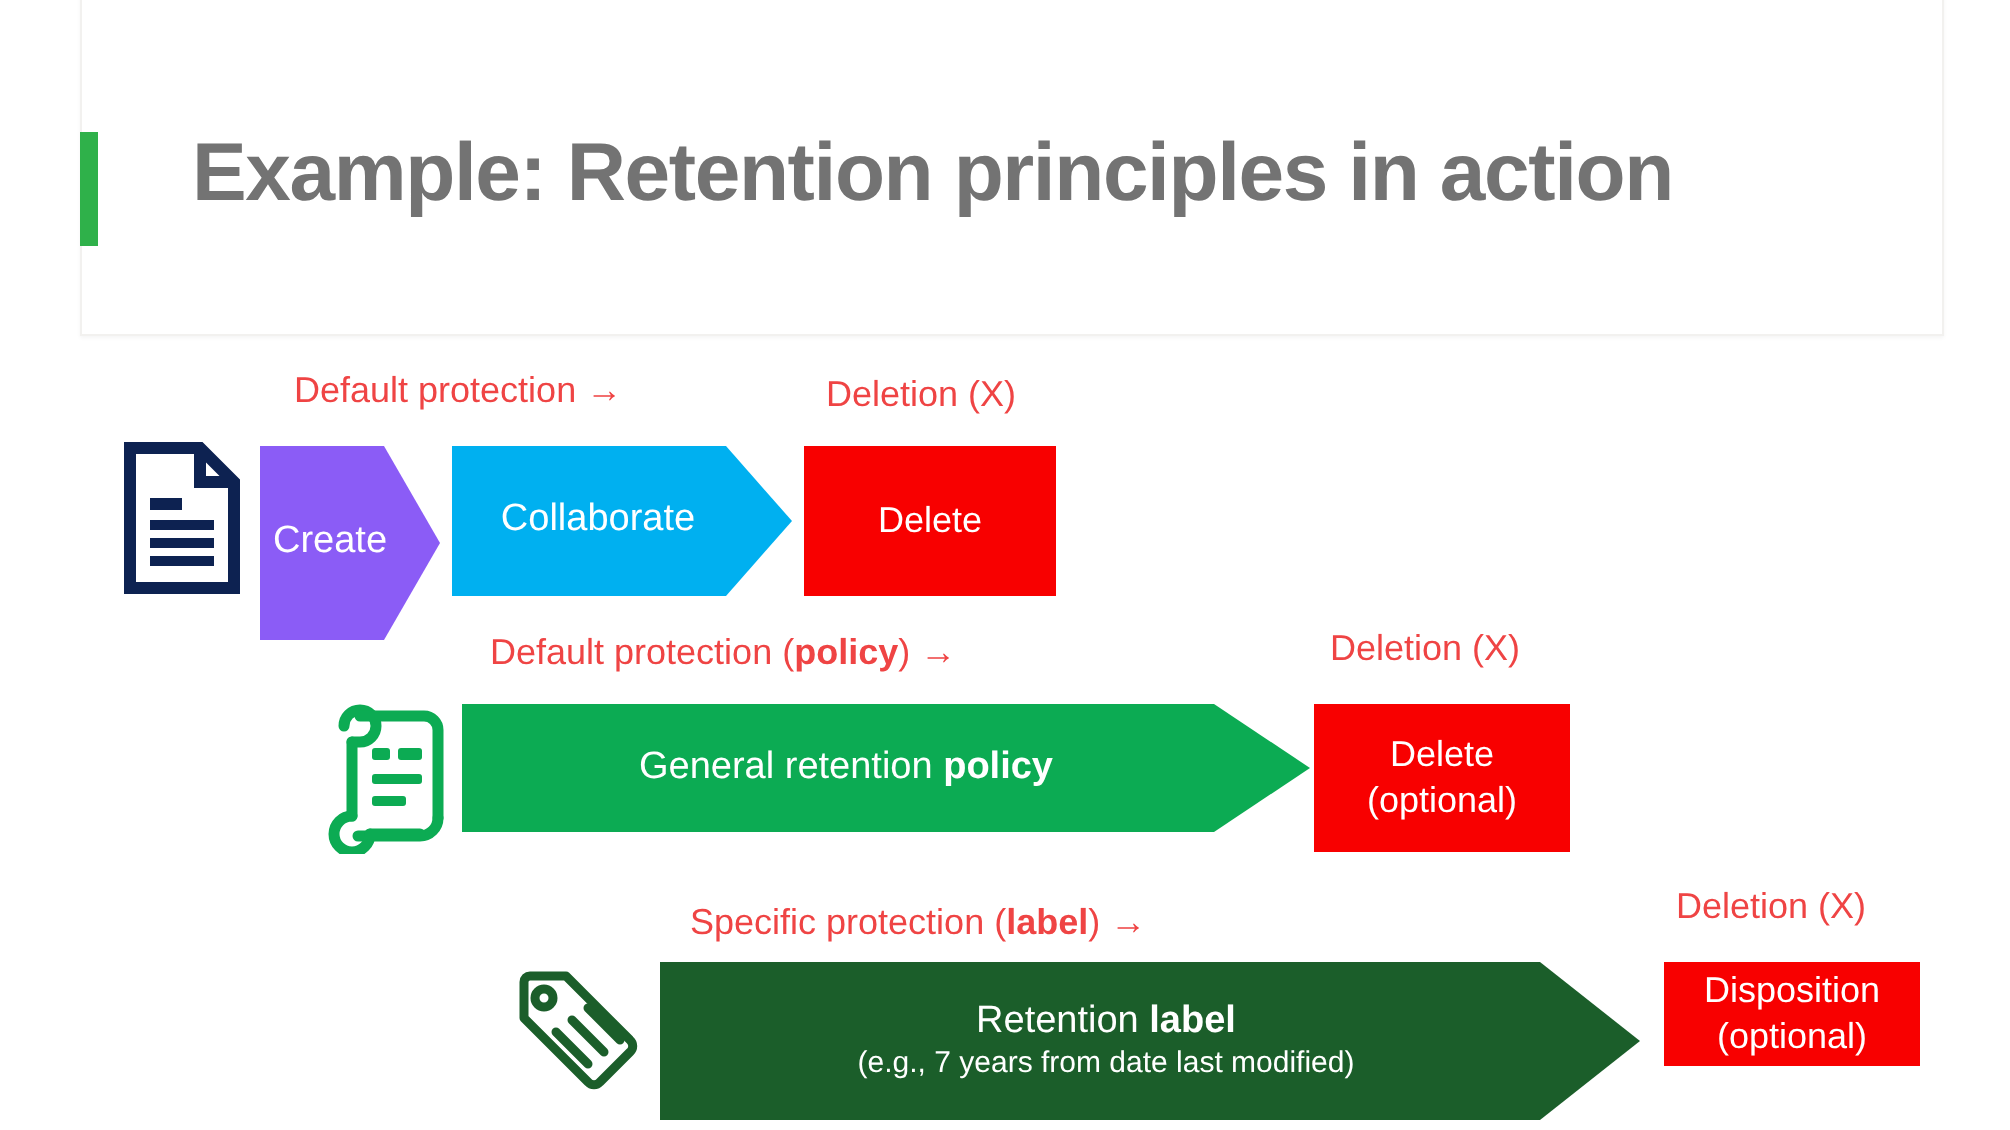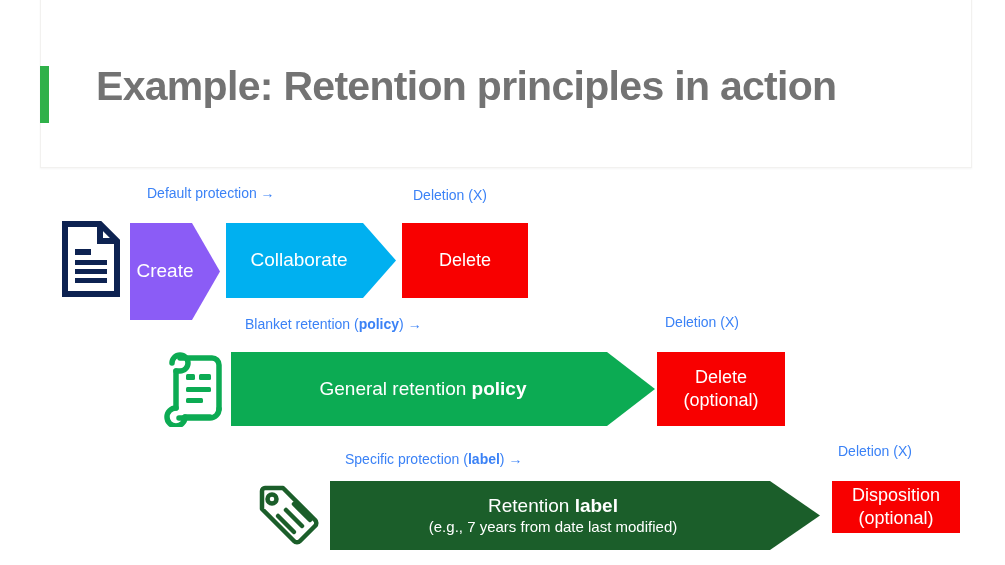--- a/index.html
+++ b/index.html
@@ -44,22 +44,22 @@
     font-weight: bold;
     letter-spacing: -0.7px;
     color: #737373;
     white-space: nowrap;
     line-height: 1.25;
   }
 
   
   .caption {
     position: absolute;
-    font-size: 14px;
-    color: #3b82f6;
+    font-size: 18px;
+    color: #ef4444;
     white-space: nowrap;
     line-height: 1;
   }
   .caption b { font-weight: bold; }
 
   
   .chev {
     position: absolute;
     display: flex;
     align-items: center;
@@ -120,21 +120,21 @@
   </div>
 </div>
 
 <div class="chev shape-rect" style="left:402px; top:223px; width:126px; height:75px; background:#f80000;">
   <div class="chev-body">
     <div class="lbl-box">Delete</div>
   </div>
 </div>
 
 <div class="caption" style="left:245px; top:317px;">
-  <span>Blanket retention (</span><b>policy</b><span>) →</span>
+  <span>Default protection (</span><b>policy</b><span>) →</span>
 </div>
 <div class="caption" style="left:665px; top:315px;">
   <span>Deletion (X)</span>
 </div>
 
 <div class="icon-wrap" style="left:156px; top:351px;">
   <svg width="72" height="76" viewBox="0 0 72 76">
     <g fill="none" stroke="#0cab53" stroke-width="5.5" stroke-linecap="round" stroke-linejoin="round">
       <path d="M16 12 a8 8 0 1 1 8 8 H20"></path>
       <path d="M24 7 H56 a7 7 0 0 1 7 7 v44"></path>
@@ -145,21 +145,21 @@
     </g>
     <g fill="#0cab53">
       <rect x="30" y="23" width="9" height="6" rx="1.5"></rect>
       <rect x="43" y="23" width="12" height="6" rx="1.5"></rect>
       <rect x="30" y="36" width="25" height="5" rx="1.5"></rect>
       <rect x="30" y="47" width="17" height="5" rx="1.5"></rect>
     </g>
   </svg>
 </div>
 
-<div class="chev shape-chevron" style="left:231px; top:352px; width:424px; height:74px; background:#0cab53; --tip:48px;">
+<div class="chev shape-chevron" style="left:231px; top:352px; width:424px; height:64px; background:#0cab53; --tip:48px;">
   <div class="chev-body" style="margin-right:40px;">
     <div class="lbl-main"><span>General retention </span><b>policy</b></div>
   </div>
 </div>
 
 <div class="chev shape-rect" style="left:657px; top:352px; width:128px; height:74px; background:#f80000;">
   <div class="chev-body">
     <div class="lbl-box">Delete</div>
     <div class="lbl-box">(optional)</div>
   </div>
@@ -177,21 +177,21 @@
     <g stroke="#1b5e2a" stroke-width="4.5" fill="none" stroke-linejoin="round" stroke-linecap="round">
       <path d="M6 26 L6 8 a3 3 0 0 1 3 -3 L27 5 L59 37 a4 4 0 0 1 0 6 L44 58 a4 4 0 0 1 -6 0 Z"></path>
       <circle cx="16" cy="16" r="4.5"></circle>
       <path d="M22 33 L38 49"></path>
       <path d="M30 27 L46 43"></path>
       <path d="M38 21 L54 37"></path>
     </g>
   </svg>
 </div>
 
-<div class="chev shape-chevron" style="left:330px; top:481px; width:490px; height:69px; background:#1b5e2a; --tip:50px;">
+<div class="chev shape-chevron" style="left:330px; top:481px; width:490px; height:79px; background:#1b5e2a; --tip:50px;">
   <div class="chev-body" style="margin-right:44px;">
     <div class="lbl-main"><span>Retention </span><b>label</b></div>
     <div class="lbl-sub">(e.g., 7 years from date last modified)</div>
   </div>
 </div>
 
 <div class="chev shape-rect" style="left:832px; top:481px; width:128px; height:52px; background:#f80000;">
   <div class="chev-body">
     <div class="lbl-box">Disposition</div>
     <div class="lbl-box">(optional)</div>

